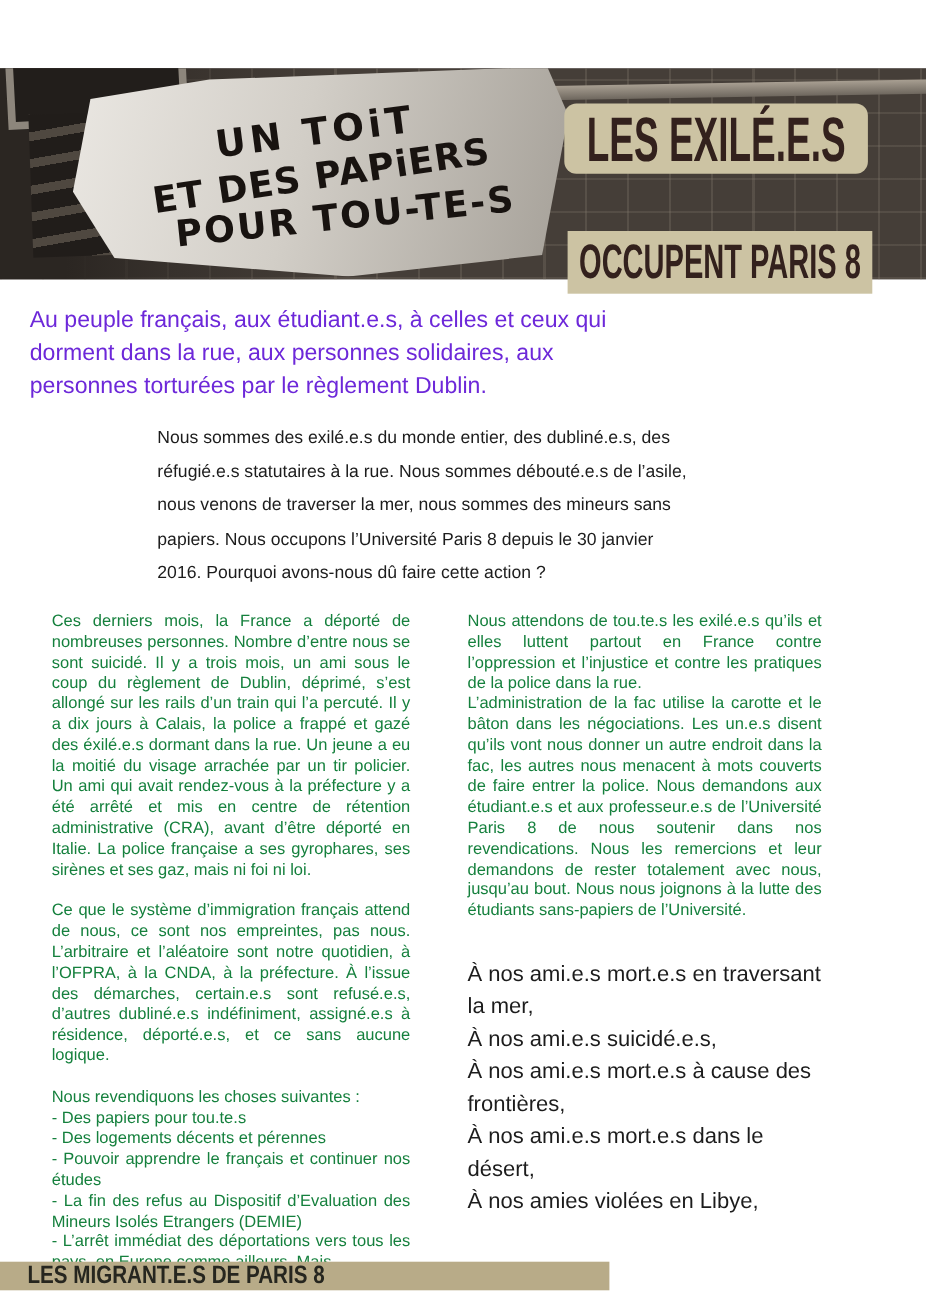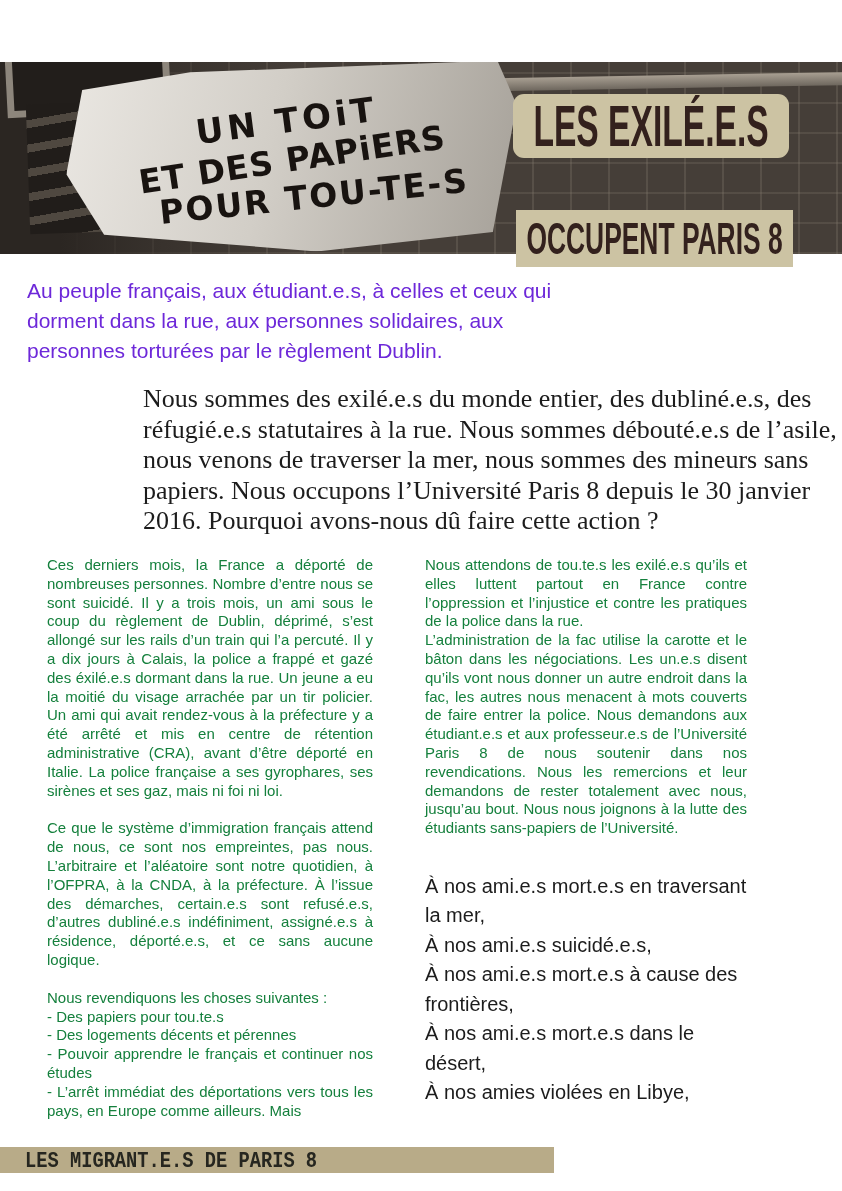--- a/index.html
+++ b/index.html
@@ -60,38 +60,38 @@
   .title-block-2 { left:516px; top:178px; width:277px; height:57px;margin-top:32px; }
   .title-text {
     font-weight:bold; color:#33211d; white-space:nowrap;
     font-family:"Liberation Sans", sans-serif;
   }
   .title-block-1 .title-text { font-size:56px; transform:scale(0.60, 1.02); }
   .title-block-2 .title-text { font-size:44px; transform:scale(0.60, 1.00); }
 
   
   .intro { position:absolute; left:27px;  top:276px; font-size:21px; line-height:30px; color:#6d28d9; }
-  .lead  { position:absolute; left:143px; top:384px; font-size:26px; line-height:30.5px; color:#1c1c1c;font-family:Liberation Serif, serif; }
+  .lead  { position:absolute; left:143px; top:384px; font-size:16px; line-height:30.5px; color:#1c1c1c; }
 
   
   .cols { position:absolute; left:47px; top:556px; width:700px; display:flex; gap:52px; }
   .col-left  { width:326px; }
   .col-right { width:322px; }
   .col p {
     margin:0; text-align:justify; font-size:15px; line-height:18.8px; color:#15803d;
   }
   .col-left .para { margin-bottom:19px; }
   .demands p { margin:0; }
 
   .memorial { margin-top:34px; font-size:20px; line-height:29.5px; text-align:left; color:#1c1c1c; }
 
   
   .footer-bar {
     position:absolute; left:0; top:1147px; width:554px; height:26px;
-    background:#b8ab88; display:flex; align-items:center;font-family:Liberation Mono, monospace;
+    background:#b8ab88; display:flex; align-items:center;
   }
   .footer-text {
     margin-left:25px; font-weight:bold; font-size:24px; color:#26261f;
     transform:scale(0.78, 0.95); transform-origin:left center; white-space:nowrap;
   }
 </style>
 </head>
 <body>
 
 <div class="page">
@@ -133,20 +133,21 @@
 
   <div class="cols">
     <div class="col col-left">
       <p class="para">Ces derniers mois, la France a déporté de nombreuses personnes. Nombre d’entre nous se sont suicidé. Il y a trois mois, un ami sous le coup du règlement de Dublin, déprimé, s’est allongé sur les rails d’un train qui l’a percuté. Il y a dix jours à Calais, la police a frappé et gazé des éxilé.e.s dormant dans la rue. Un jeune a eu la moitié du visage arrachée par un tir policier. Un ami qui avait rendez-vous à la préfecture y a été arrêté et mis en centre de rétention administrative (CRA), avant d’être déporté en Italie. La police française a ses gyrophares, ses sirènes et ses gaz, mais ni foi ni loi.</p>
       <p class="para">Ce que le système d’immigration français attend de nous, ce sont nos empreintes, pas nous. L’arbitraire et l’aléatoire sont notre quotidien, à l’OFPRA, à la CNDA, à la préfecture. À l’issue des démarches, certain.e.s sont refusé.e.s, d’autres dubliné.e.s indéfiniment, assigné.e.s à résidence, déporté.e.s, et ce sans aucune logique.</p>
       <div class="demands">
         <p>Nous revendiquons les choses suivantes :</p>
         <p>-   Des papiers pour tou.te.s</p>
         <p>-   Des logements décents et pérennes</p>
         <p>-   Pouvoir apprendre le français et continuer nos études</p>
+        <p>-   La fin des refus au Dispositif d’Evaluation des Mineurs Isolés Etrangers (DEMIE)</p>
         <p>-   L’arrêt immédiat des déportations vers tous les pays, en Europe comme ailleurs. Mais</p>
       </div>
     </div>
     <div class="col col-right">
       <p>Nous attendons de tou.te.s les exilé.e.s qu’ils et elles luttent partout en France contre l’oppression et l’injustice et contre les pratiques de la police dans la rue.</p>
       <p>L’administration de la fac utilise la carotte et le bâton dans les négociations. Les un.e.s disent qu’ils vont nous donner un autre endroit dans la fac, les autres nous menacent à mots couverts de faire entrer la police. Nous demandons aux étudiant.e.s et aux professeur.e.s de l’Université Paris 8 de nous soutenir dans nos revendications. Nous les remercions et leur demandons de rester totalement avec nous, jusqu’au bout. Nous nous joignons à la lutte des étudiants sans-papiers de l’Université.</p>
       <div class="memorial">
         <div>À nos ami.e.s mort.e.s en traversant la mer,</div>
         <div>À nos ami.e.s suicidé.e.s,</div>
         <div>À nos ami.e.s mort.e.s à cause des frontières,</div>

